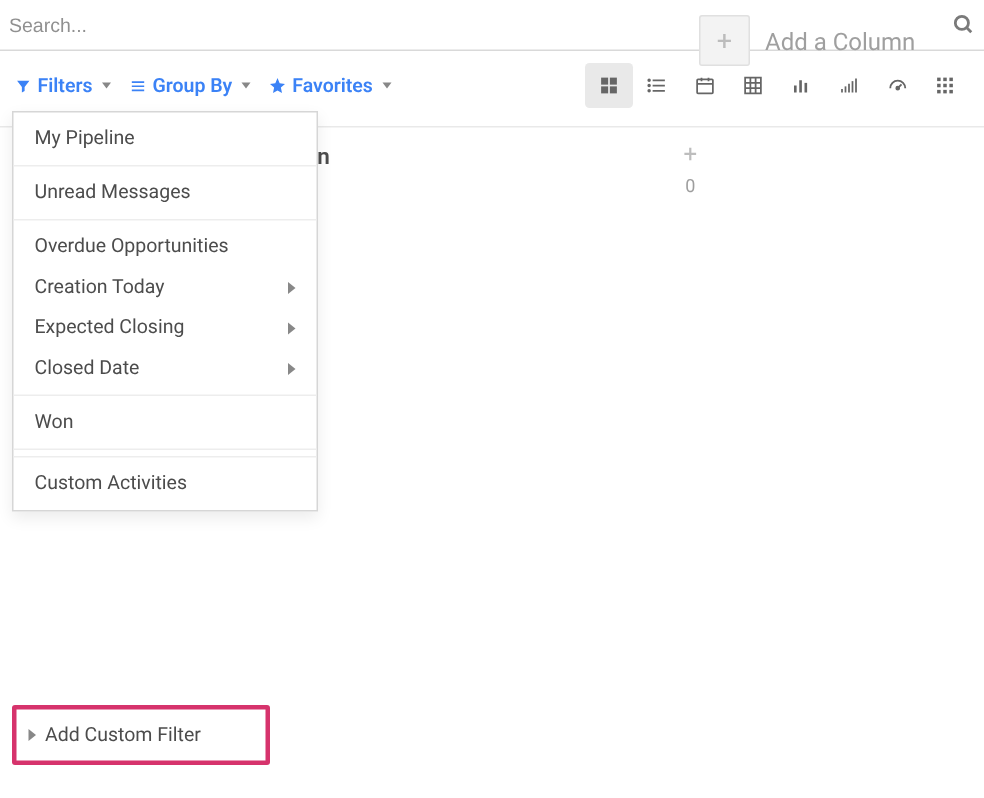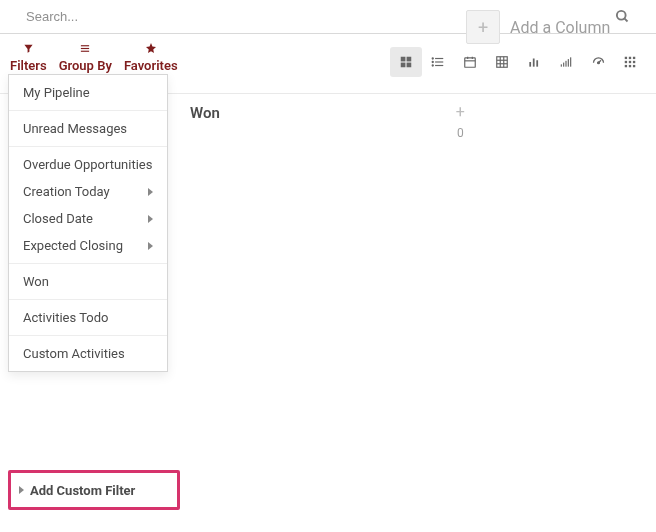--- a/index.html
+++ b/index.html
@@ -8,21 +8,21 @@
     font-size: 13px;
     color: #4c4c4c;
     background: #fff;
     width: 656px;
     height: 532px;
     overflow: hidden;
   }
   .search-row {
     display: flex;
     align-items: center;
-    padding: 0 26px;
+    padding: 0 6px;
     height: 34px;
     border-bottom: 1px solid #d9d9d9;
   }
   .search-input {
     flex: 1;
     border: none;
     outline: none;
     font-size: 13px;
     color: #333;
     background: transparent;
@@ -36,24 +36,23 @@
     justify-content: space-between;
     position: relative;
   }
   .toolbar-left { display: flex; gap: 12px; align-items: center; }
   .tb-btn {
     display: inline-flex;
     align-items: center;
     gap: 4px;
     font-size: 13px;
     font-weight: 600;
-    color: #7f1d1d;
+    color: #3b82f6;
     cursor: pointer;
     user-select: none;
-    flex-direction: column;
   }
   .caret {
     width: 0; height: 0;
     border-left: 3px solid transparent;
     border-right: 3px solid transparent;
     border-top: 4px solid #888;
     margin-left: 2px;
   }
   .view-switcher { display: flex; gap: 0; align-items: center; }
   .view-btn {
@@ -105,21 +104,21 @@
     cursor:pointer;
     border-radius:2px;
   }
   .add-col-text { color:#9f9f9f; font-size:16px; cursor:pointer;}
 
   
   .dropdown {
     position: absolute;
     left: 8px;
     top: 74px;
-    width: 160px;
+    width: 204px;
     background: #fff;
     border: 1px solid #d6d6d6;
     box-shadow: 0 4px 10px rgba(0,0,0,.08);
     z-index: 5;
     padding: 4px 0;
   }
   .dd-item {
     padding: 6px 14px;
     font-size: 13px;
     color: #4c4c4c;
@@ -146,21 +145,20 @@
     border-radius:2px;
     z-index:6;
     display:flex;align-items:center;
     background:#fff;
   }
   .highlight-inner {
     padding:0 8px;
     display:flex;align-items:center;gap:6px;
     width:100%; height:100%;
     cursor:pointer;
-    font-weight:bold;
   }
 
   svg { display:block; }
 </style>
 </head>
 <body>
 
 <div class="search-row">
   <input class="search-input" type="text" placeholder="Search..." style="">
   <span class="search-icon">
@@ -305,35 +303,32 @@
     </div>
   <div class="dd-sep"></div>
   <div class="dd-item">
       <span>Overdue Opportunities</span>
     </div>
   <div class="dd-item">
       <span>Creation Today</span>
       <span class="submenu-caret"></span>
     </div>
   <div class="dd-item">
+      <span>Expected Closing</span>
+      <span class="submenu-caret"></span>
+    </div>
+  <div class="dd-item">
       <span>Closed Date</span>
       <span class="submenu-caret"></span>
     </div>
-  <div class="dd-item">
-      <span>Expected Closing</span>
-      <span class="submenu-caret"></span>
-    </div>
   <div class="dd-sep"></div>
   <div class="dd-item">
       <span>Won</span>
     </div>
   <div class="dd-sep"></div>
-  <div class="dd-item">
-      <span>Activities Todo</span>
-    </div>
   <div class="dd-sep"></div>
   <div class="dd-item">
       <span>Custom Activities</span>
     </div>
 </div>
 
 <div class="highlight-box">
   <div class="highlight-inner">
     <span class="submenu-caret"></span>
     <span>Add Custom Filter</span>

